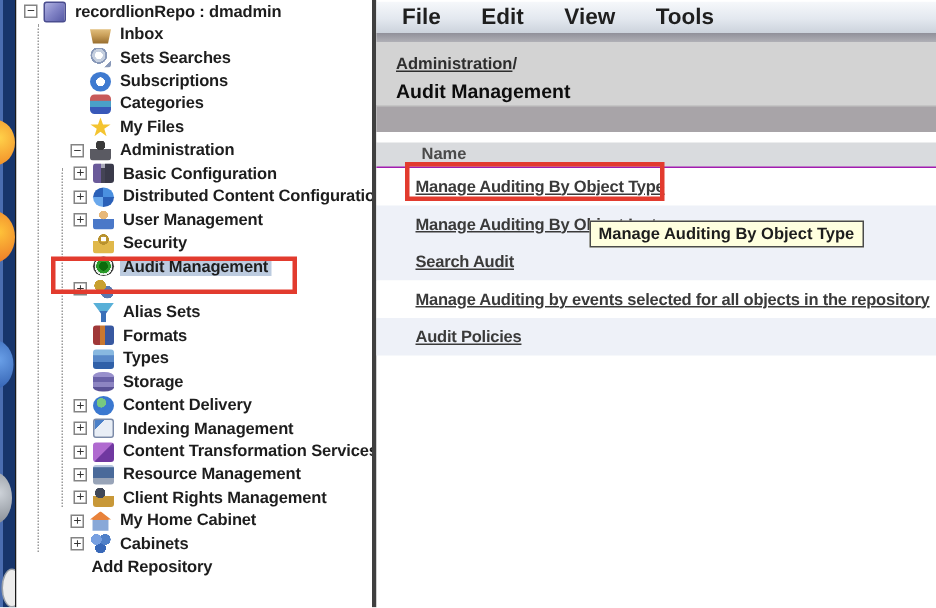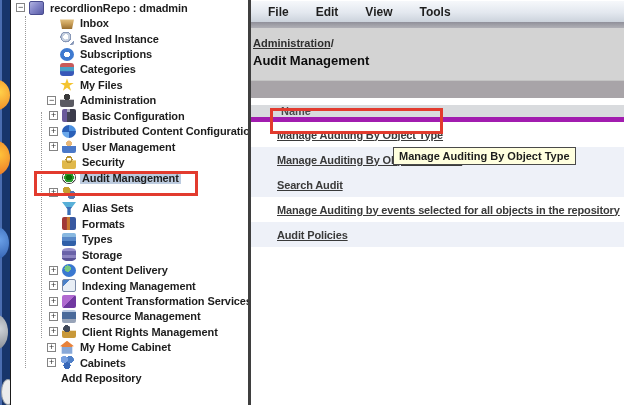--- a/index.html
+++ b/index.html
@@ -59,30 +59,30 @@
   .ic-home{background:linear-gradient(180deg,#e8823a 0 44%,#88a8d8 45%);clip-path:polygon(50% 0,100% 42%,88% 42%,88% 100%,12% 100%,12% 42%,0 42%);border-radius:0;}
   .ic-cabinets{background:radial-gradient(circle at 30% 28%,#78a0e0 0 26%,rgba(0,0,0,0) 27%),radial-gradient(circle at 72% 28%,#5080c8 0 26%,rgba(0,0,0,0) 27%),radial-gradient(circle at 50% 72%,#3868b8 0 30%,rgba(0,0,0,0) 31%);}
 
   
   .divider{position:absolute;left:248px;top:0;width:3px;height:405px;background:#3f3f3f;}
 
   
   .main{position:absolute;left:251px;top:0;width:373px;height:405px;background:#fff;}
   .menubar{height:22px;display:flex;align-items:center;gap:27px;padding-left:17px;
     background:linear-gradient(180deg,#f6f8fb 0%,#e3e8ef 55%,#ccd3dc 100%);border-top:1px solid #fff;box-sizing:border-box;}
-  .menu-item{font-size:12px;font-weight:600;color:#1f1f1f;cursor:default;}
+  .menu-item{font-size:15px;font-weight:600;color:#1f1f1f;cursor:default;}
   .menu-strip{height:6px;background:linear-gradient(180deg,#90909a 0%,#b0b0b6 100%);}
-  .crumbbar{height:52px;background:#d3d3d3;padding:5px 0 0 2px;box-sizing:border-box;}
+  .crumbbar{height:42px;background:#d3d3d3;padding:5px 0 0 13px;box-sizing:border-box;}
   .crumb-link{font-size:11px;font-weight:600;color:#2e2e2e;text-decoration:underline;}
   .crumb-sep{font-size:11px;font-weight:600;color:#2e2e2e;}
   .page-title{font-size:13px;font-weight:700;color:#0d0d0d;margin-top:2px;}
   .toolstrip{height:18px;background:#a8a4a8;border-top:1px solid #c4c4c4;box-sizing:border-box;}
   .gap{height:7px;background:#fff;}
   .name-header{height:17px;background:#d9dbde;display:flex;align-items:center;padding-left:30px;
-    font-size:11px;font-weight:700;color:#4a4a4a;border-bottom:5px solid #a21caf;box-sizing:border-box;}
+    font-size:11px;font-weight:700;color:#4a4a4a;border-bottom:1px solid #a21caf;box-sizing:border-box;}
   .list-row{height:25px;display:flex;align-items:center;padding-left:26px;background:#fff;}
   .list-row.shaded{background:#eef1f8;}
   .row-link{font-size:11px;font-weight:600;color:#3a3a3a;text-decoration:underline;white-space:nowrap;letter-spacing:-0.15px;}
 
   
   .anno{position:absolute;border:3px solid #e23b2e;background:transparent;z-index:40;}
   .anno-tree{left:34px;top:171px;width:158px;height:19px;}
   .anno-row{left:270px;top:108px;width:167px;height:20px;}
   .tooltip{position:absolute;left:393px;top:147px;z-index:30;background:#ffffdf;border:1px solid #4a4a4a;
     padding:2px 5px;font-size:11px;font-weight:600;color:#1d1d1d;white-space:nowrap;}
@@ -110,21 +110,21 @@
           <span class="tree-label">recordlionRepo : dmadmin</span>
         </div>
         <div class="tree-row lvl1">
           <span class="exp-slot"></span>
           <span class="ic ic-inbox"></span>
           <span class="tree-label">Inbox</span>
         </div>
         <div class="tree-row lvl1">
           <span class="exp-slot"></span>
           <span class="ic ic-search"></span>
-          <span class="tree-label">Saved Instance</span>
+          <span class="tree-label">Sets Searches</span>
         </div>
         <div class="tree-row lvl1">
           <span class="exp-slot"></span>
           <span class="ic ic-refresh"></span>
           <span class="tree-label">Subscriptions</span>
         </div>
         <div class="tree-row lvl1">
           <span class="exp-slot"></span>
           <span class="ic ic-categories"></span>
           <span class="tree-label">Categories</span>

